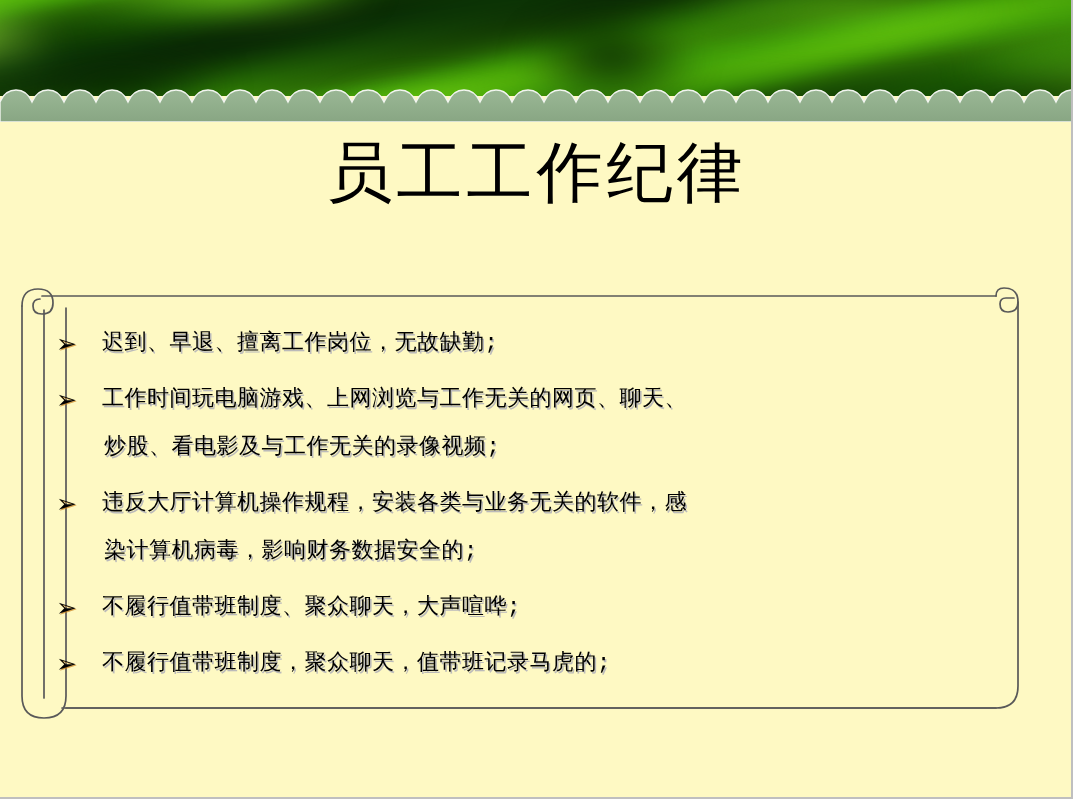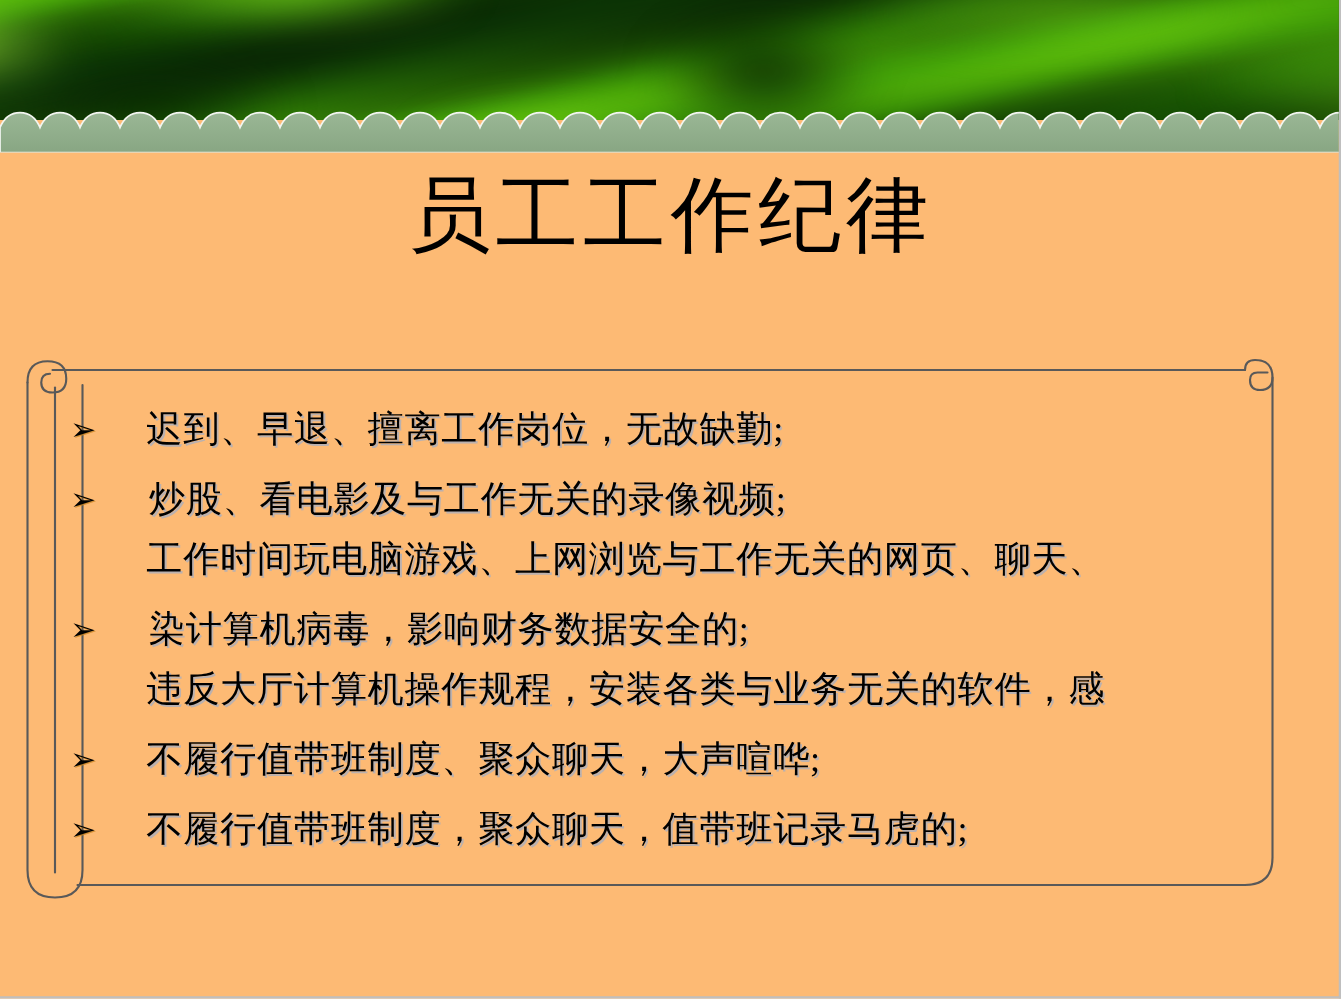--- a/index.html
+++ b/index.html
@@ -12,21 +12,21 @@
     height: 799px;
     font-family: "Liberation Serif", "DejaVu Serif", serif;
     overflow: hidden;
   }
 
   
   .slide {
     position: relative;
     width: 1073px;
     height: 799px;
-    background: #fdba74;
+    background: #fef9c3;
     box-sizing: border-box;
     border-right: 2px solid #bfbfbf;
     border-bottom: 2px solid #bfbfbf;
     overflow: hidden;
   }
 
   
   .banner {
     position: absolute;
     left: 0;
@@ -142,27 +142,26 @@
     width: 46px;
     font-family: "DejaVu Sans", sans-serif;
     font-size: 25px;
     line-height: 48px;
     color: #000000;
     text-align: left;
     text-shadow: 1px 1px 0 rgba(200,130,30,0.75);
   }
   .bullet-text {
     flex: 1 1 auto;
-    font-size: 29px;
+    font-size: 22px;
     line-height: 48px;
     color: #000000;
     letter-spacing: 0.5px;
     text-shadow: 1.5px 1.5px 0 rgba(175,175,185,0.85);
-    font-family: Liberation Serif, serif;
-    margin-left: 15px;
+    font-family: Liberation Mono, monospace;
   }
   .bullet-text .seg { display: block; }
   .bullet-text .seg.indent { margin-left: 2px; }
 </style>
 </head>
 <body>
 
 <div class="slide">
 
   <div class="banner">
@@ -245,30 +244,30 @@
     <div class="bullet-row">
       <span class="bullet-mark">➢</span>
       <span class="bullet-text">
         <span class="seg">迟到、早退、擅离工作岗位，无故缺勤;</span>
       </span>
     </div>
 
     <div class="bullet-row">
       <span class="bullet-mark">➢</span>
       <span class="bullet-text">
+        <span class="seg">工作时间玩电脑游戏、上网浏览与工作无关的网页、聊天、</span>
         <span class="seg indent">炒股、看电影及与工作无关的录像视频;</span>
-        <span class="seg">工作时间玩电脑游戏、上网浏览与工作无关的网页、聊天、</span>
-      </span>
-    </div>
-
-    <div class="bullet-row">
-      <span class="bullet-mark">➢</span>
-      <span class="bullet-text">
+      </span>
+    </div>
+
+    <div class="bullet-row">
+      <span class="bullet-mark">➢</span>
+      <span class="bullet-text">
+        <span class="seg">违反大厅计算机操作规程，安装各类与业务无关的软件，感</span>
         <span class="seg indent">染计算机病毒，影响财务数据安全的;</span>
-        <span class="seg">违反大厅计算机操作规程，安装各类与业务无关的软件，感</span>
       </span>
     </div>
 
     <div class="bullet-row">
       <span class="bullet-mark">➢</span>
       <span class="bullet-text">
         <span class="seg">不履行值带班制度、聚众聊天，大声喧哗;</span>
       </span>
     </div>
 

